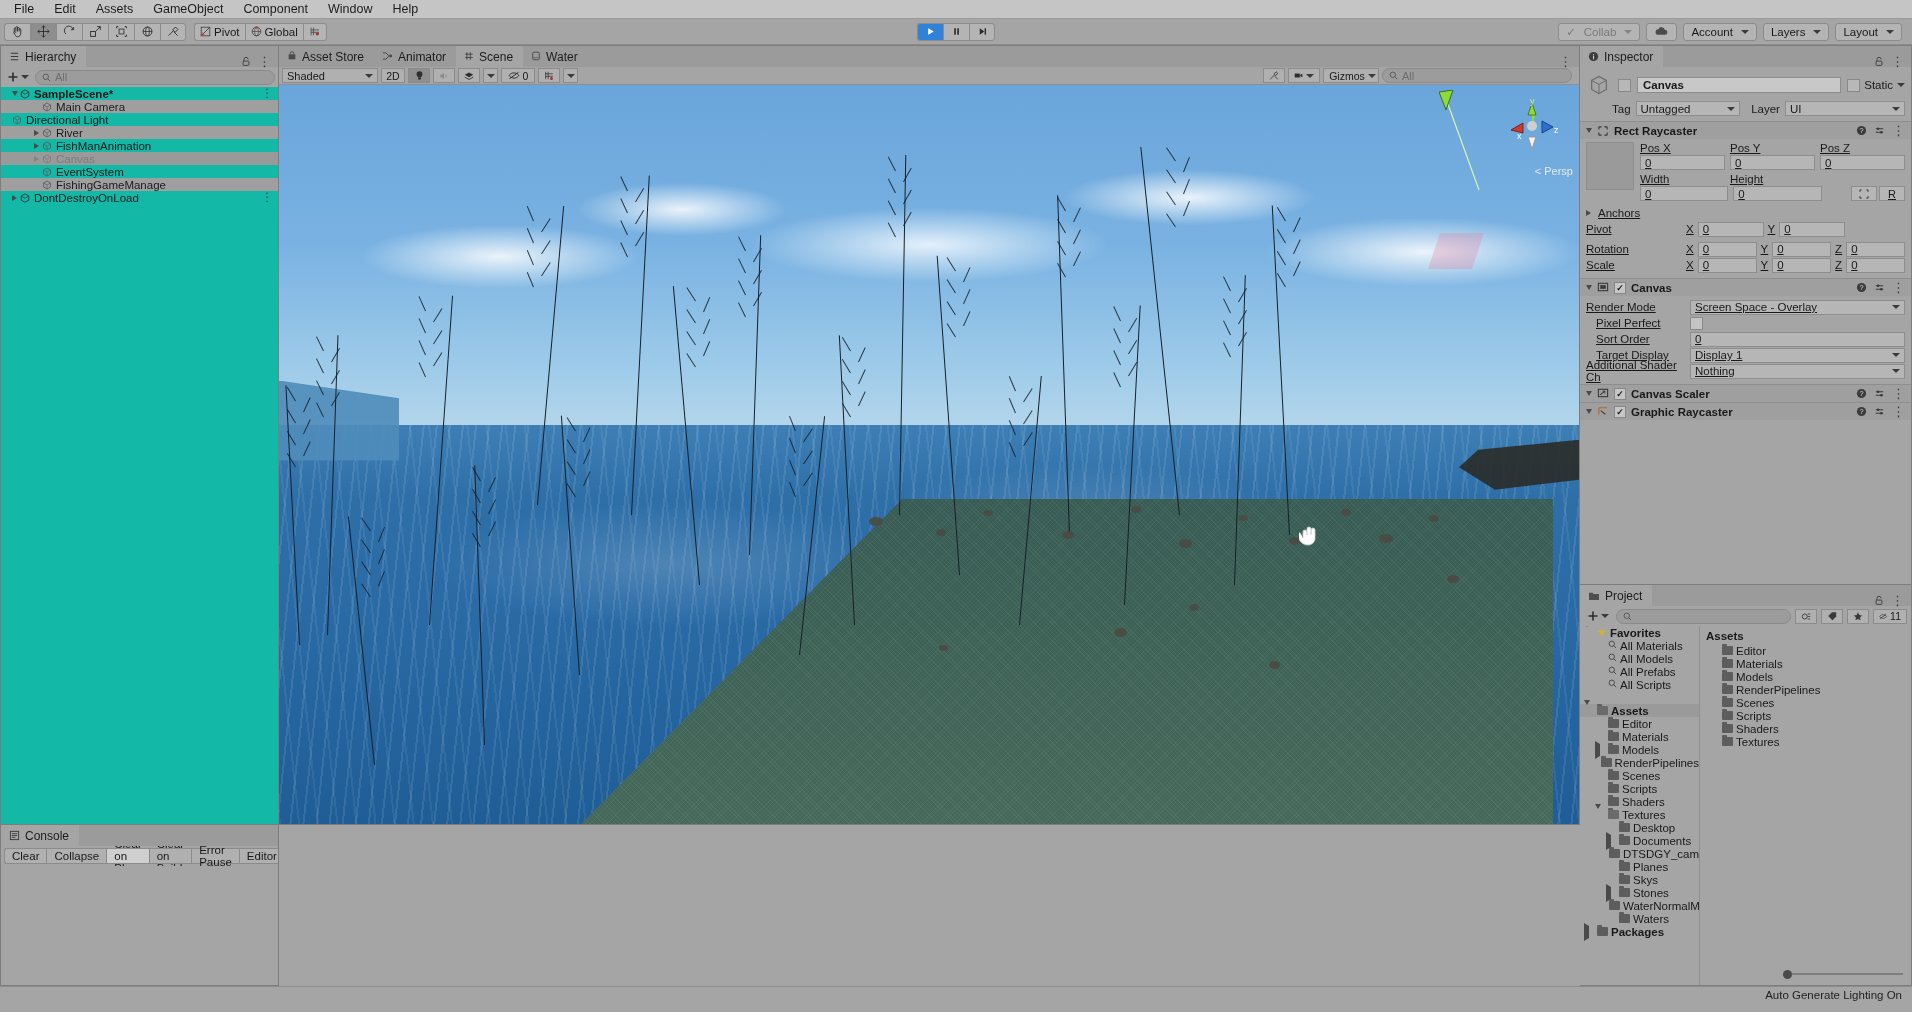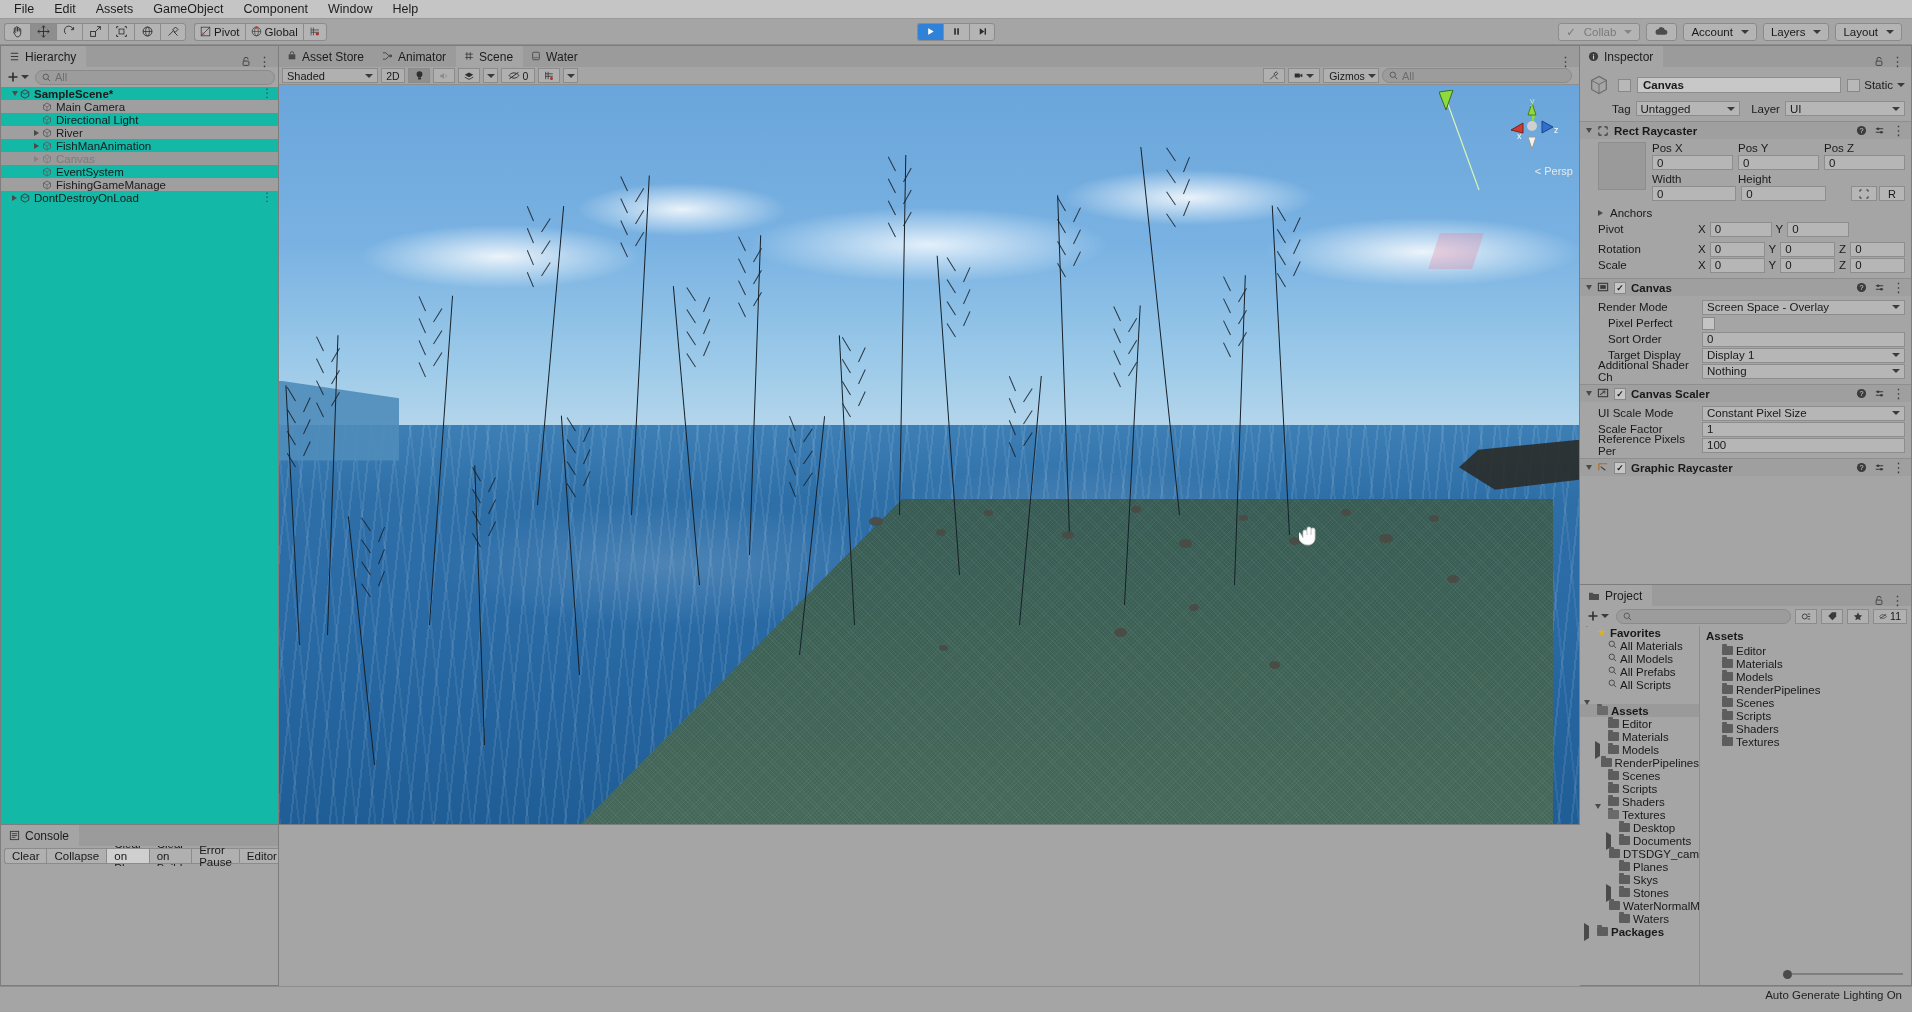--- a/index.html
+++ b/index.html
@@ -138,21 +138,21 @@
     display:flex; align-items:center; padding:0 5px; font-weight:bold; font-size:11.5px;}
   .ckbox{ width:13px;height:13px;background:#b8b8b8;border:1px solid #888; flex:none;}
   .statict{ display:flex;align-items:center;gap:4px;font-size:11.5px;}
   .taglayer{ display:flex; align-items:center; gap:5px; padding:0 6px 5px 32px; font-size:11.5px;}
   .lbl{ color:#1b1b1b;}
   .dd{ height:15px; background:#b6b6b6; border:1px solid #8d8d8d; display:flex; align-items:center;
     justify-content:space-between; padding:0 4px; font-size:11.5px; }
   .comp-head{ height:18px; background:#9f9f9f; border-top:1px solid #8e8e8e;
     display:flex; align-items:center; gap:5px; padding:0 6px; font-size:11.5px; font-weight:bold;}
   .comp-head .right{ margin-left:auto; display:flex; align-items:center; gap:7px; font-weight:normal;}
-  .comp-body{ padding:3px 6px 5px 18px; }
+  .comp-body{ padding:3px 6px 5px 6px;text-decoration:underline; }
   .frow{ display:flex; align-items:center; height:16px; gap:4px; font-size:11.5px; }
   .fname{ width:100px; flex:none; }
   .fname.ind{ padding-left:10px; }
   .fin{ height:15px; background:#b6b6b6; border:1px solid #8d8d8d; display:flex;
     align-items:center; padding:0 4px; font-size:11.5px; flex:1;}
   .grid3{ display:flex; gap:5px; }
   .grid3 > div{ flex:1;}
   .hdrlabel{ font-size:11.5px; color:#1b1b1b; }
   .boxsmall{ width:48px;height:48px;background:#9a9a9a;border:1px solid #8d8d8d;}
   .toggle{ width:13px;height:13px;background:#c4c4c4;border:1px solid #888;}
@@ -362,21 +362,21 @@
           <div class="hrow alt" style="padding-left: 30px;">
             <span class="tw"></span>
             <span style="display: inline-flex; margin-right: 4px; opacity: 1;">
               <svg width="10" height="10" viewBox="0 0 12 12">
                 <path d="M6 1.2l4.2 2.4v4.8L6 10.8 1.8 8.4V3.6z" fill="none" stroke="#5a5a5a" stroke-width="1"></path>
                 <path d="M1.8 3.6L6 6l4.2-2.4M6 6v4.8" fill="none" stroke="#5a5a5a" stroke-width=".8"></path>
               </svg>
             </span>
             <span>Main Camera</span>
           </div>
-          <div class="hrow" style="padding-left: 30px;">
+          <div class="hrow" style="">
             <span class="tw"></span>
             <span style="display: inline-flex; margin-right: 4px; opacity: 1;">
               <svg width="10" height="10" viewBox="0 0 12 12">
                 <path d="M6 1.2l4.2 2.4v4.8L6 10.8 1.8 8.4V3.6z" fill="none" stroke="#5a5a5a" stroke-width="1"></path>
                 <path d="M1.8 3.6L6 6l4.2-2.4M6 6v4.8" fill="none" stroke="#5a5a5a" stroke-width=".8"></path>
               </svg>
             </span>
             <span>Directional Light</span>
           </div>
           <div class="hrow alt" style="padding-left: 30px;">
@@ -1005,37 +1005,20 @@
                 <text x="6" y="9" font-size="8" fill="#d5d5d5" text-anchor="middle" font-family="Liberation Sans">?</text>
               </svg>
               <svg width="11" height="11" viewBox="0 0 12 12">
                 <path d="M2 4h8M2 8h8" stroke="#3a3a3a" stroke-width="1.1"></path>
                 <circle cx="4.5" cy="4" r="1.4" fill="#3a3a3a"></circle>
                 <circle cx="8" cy="8" r="1.4" fill="#3a3a3a"></circle>
               </svg>
               <span class="kebab">⋮</span>
             </span>
           </div>
-          <div class="comp-body">
-            <div class="frow">
-              <span class="fname">UI Scale Mode</span>
-              <div class="dd" style="flex: 1 1 0%;">
-                <span>Constant Pixel Size</span>
-                <span class="caret"></span>
-              </div>
-            </div>
-            <div class="frow">
-              <span class="fname">Scale Factor</span>
-              <div class="fin">1</div>
-            </div>
-            <div class="frow">
-              <span class="fname">Reference Pixels Per</span>
-              <div class="fin">100</div>
-            </div>
-          </div>
           <div class="comp-head">
             <span class="tri down"></span>
             <span><svg width="12" height="12" viewBox="0 0 13 13">
                 <path d="M2 3h9M2 3v7" stroke="#b06a20" stroke-width="1.2"></path>
                 <path d="M4 6l5 4" stroke="#3a3a3a" stroke-width="1.1"></path>
               </svg></span>
             <span class="ckbox" style="width:12px;height:12px;background:#c6c6c6;display:inline-flex;align-items:center;justify-content:center;font-size:9px">✓</span>
             <span>Graphic Raycaster</span>
             <span class="right">
               <svg width="11" height="11" viewBox="0 0 12 12">

